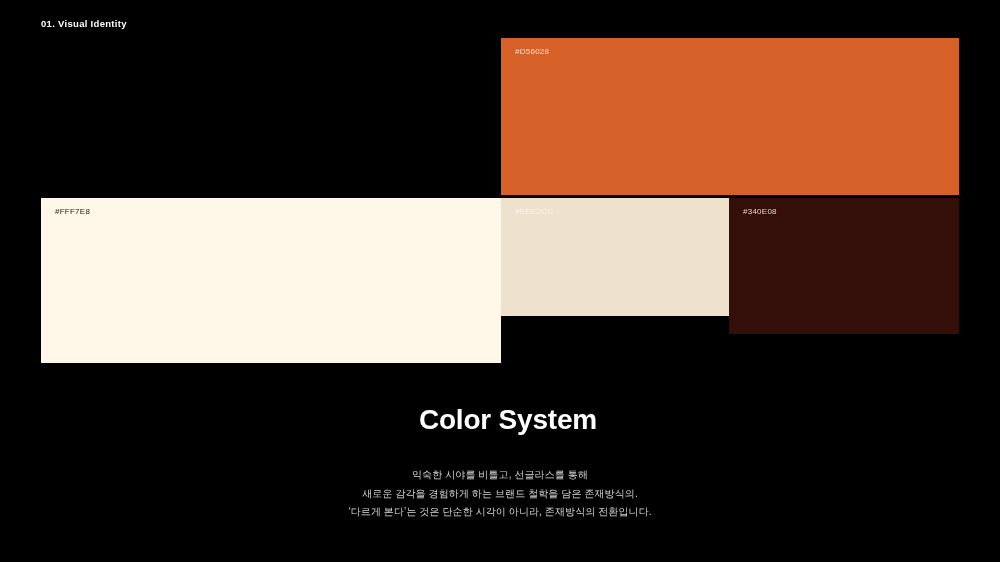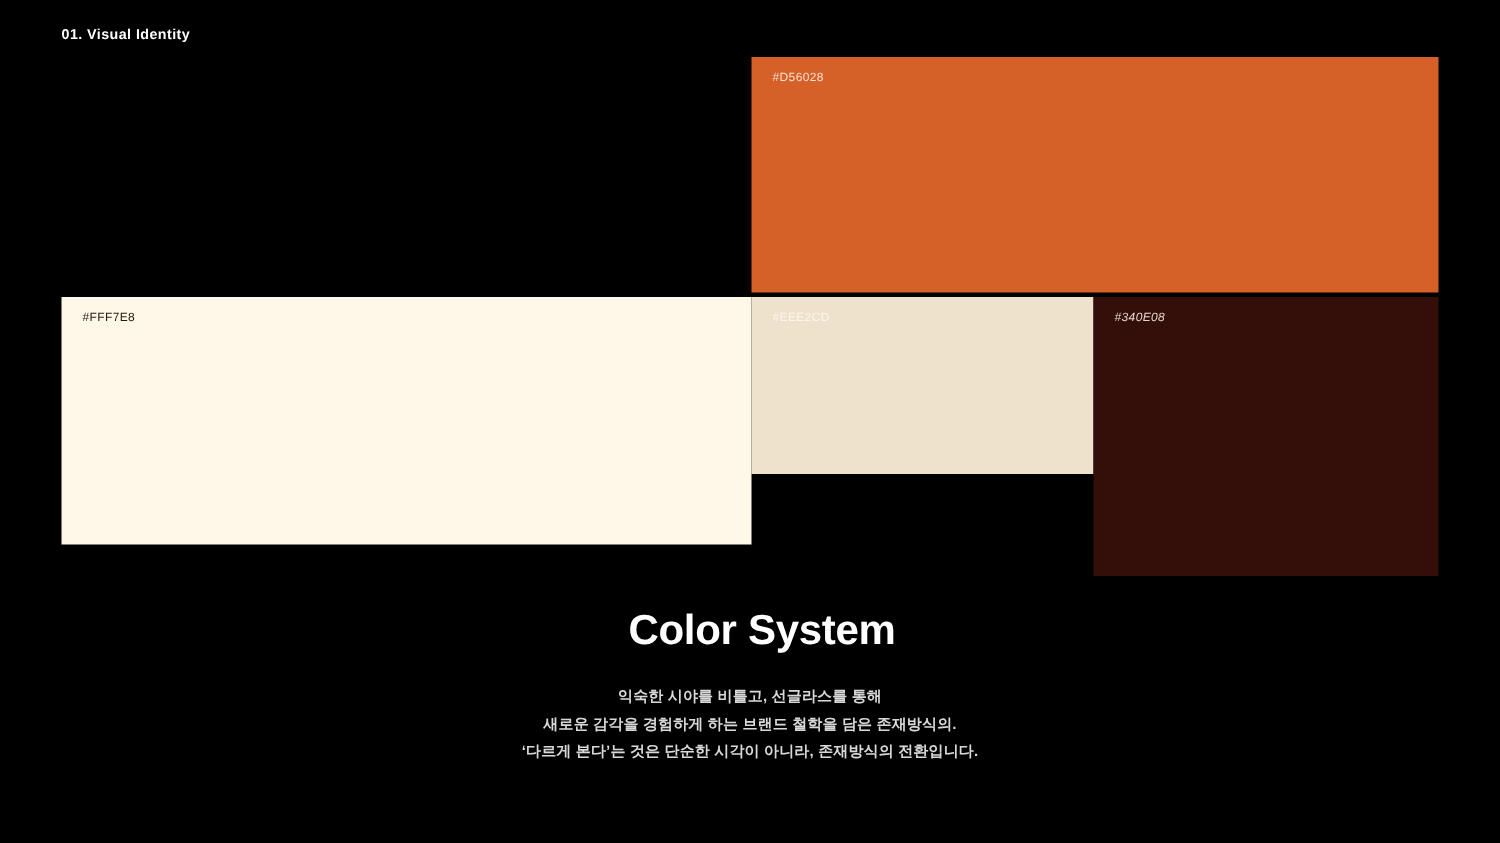--- a/index.html
+++ b/index.html
@@ -52,43 +52,42 @@
     top: 8px;
     font-size: 8px;
     letter-spacing: 0.25px;
     line-height: 12px;
     white-space: nowrap;
   }
 
   #swatch-primary        { left: 501px; top: 38px;  width: 458px; height: 157px; padding-left: 12px; }
   #swatch-cream          { left: 41px;  top: 198px; width: 460px; height: 165px; }
   #swatch-sand           { left: 501px; top: 198px; width: 228px; height: 118px; }
-  #swatch-deep-brown     { left: 729px; top: 198px; width: 230px; height: 186px; font-style: italic; }
+  #swatch-deep-brown     { left: 729px; top: 198px; width: 230px; height: 136px; }
 
   
   #caption-block {
     position: absolute;
     left: 0;
     top: 398px;
     width: 1000px;
     text-align: center;
   }
 
   #caption-title {
     font-size: 28px;
     font-weight: bold;
     letter-spacing: -0.2px;
     color: #ffffff;
     line-height: 44px;
     margin-left: 16px;
   }
 
   #caption-body {
-    margin-top: 14px;
-    font-weight: bold;
+    margin-top: 24px;
   }
 
   .caption-line {
     font-size: 10px;
     line-height: 18.5px;
     color: #d8d8d8;
     letter-spacing: 0.1px;
   }
 </style>
 </head>

